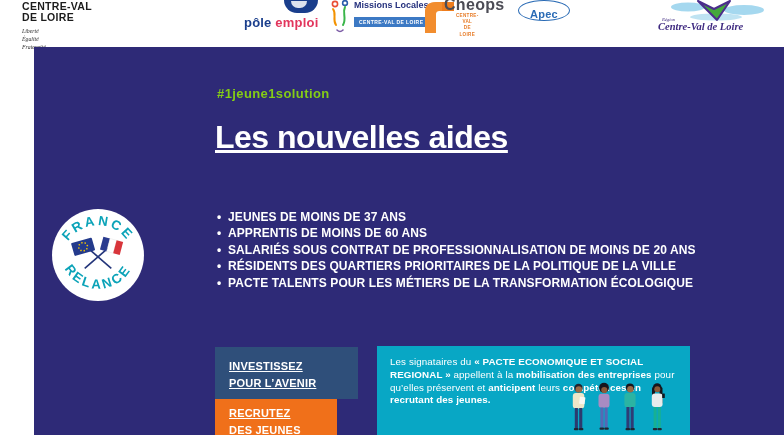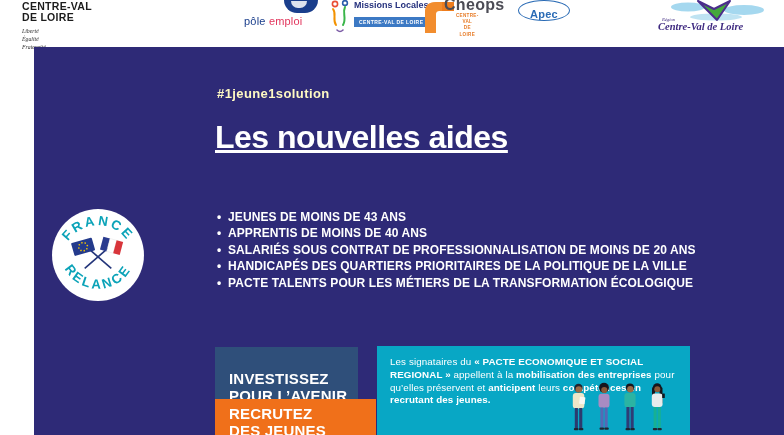--- a/index.html
+++ b/index.html
@@ -13,21 +13,21 @@
   .header { position:absolute; left:0; top:0; width:640px; height:47px; background:#fff; }
   .logo { position:absolute; }
 
   .logo-prefecture { left:22px; top:1px; }
   .pref-name { font-weight:bold; color:#1c1c1c; font-size:10.5px; line-height:1.08; letter-spacing:.3px; }
   .pref-motto { margin-top:3px; font-family:"Liberation Serif", serif; font-style:italic; font-size:5.8px; color:#2b2b2b; line-height:1.45; }
 
   .logo-pole { left:244px; top:0; width:80px; }
   .pe-disc { position:absolute; left:40px; top:0; width:34px; height:13px; background:#1a3e8c; border-radius:0 0 17px 17px; }
   .pe-disc:after { content:""; position:absolute; left:7px; top:1px; width:16px; height:7px; background:#fff; border-radius:0 0 9px 9px; opacity:.85; }
-  .pe-text { position:absolute; left:0; top:15px; font-size:11px; font-weight:normal; letter-spacing:.2px; white-space:nowrap; }
+  .pe-text { position:absolute; left:0; top:15px; font-size:13px; font-weight:bold; letter-spacing:.2px; white-space:nowrap; }
   .pe-blue { color:#1a3e8c; } .pe-red { color:#e2355c; }
 
   .logo-ml { left:328px; top:0; }
   .ml-icon { position:absolute; left:0; top:0; }
   .ml-right { position:absolute; left:26px; top:0; }
   .ml-name { color:#26327e; font-weight:bold; font-size:9px; white-space:nowrap; }
   .ml-banner { margin-top:2px; display:inline-block; background:#3c79c4; color:#fff; font-size:5px; font-weight:bold; letter-spacing:.4px; padding:2px 5px; white-space:nowrap; }
 
   .logo-cheops { left:424px; top:0; }
   .ch-name { position:absolute; left:20px; top:-4px; font-size:16px; font-weight:bold; color:#4c4c55; letter-spacing:.3px; }
@@ -36,33 +36,33 @@
   .logo-apec { left:518px; top:0; width:52px; height:21px; border:1.6px solid #2a6bb5; border-radius:50%; display:flex; align-items:flex-end; justify-content:center; }
   .apec-name { color:#2a6bb5; font-weight:bold; font-size:11px; letter-spacing:.3px; padding-top:2px; }
 
   .logo-region { left:656px; top:0; width:122px; }
   .rg-text { position:absolute; left:2px; top:21px; font-family:"Liberation Serif", serif; font-style:italic; font-weight:bold; font-size:10.5px; color:#3f2a80; white-space:nowrap; }
   .rg-prefix { position:absolute; left:6px; top:17px; font-family:"Liberation Serif", serif; font-style:italic; font-size:4.6px; color:#3f2a80; }
 
   
   .poster { position:absolute; left:34px; top:47px; width:750px; height:388px; background:#2e2a77; }
 
-  .hashtag { position:absolute; left:183px; top:39px; color:#fef9c3; font-weight:bold; font-size:13px; letter-spacing:.4px; }
+  .hashtag { position:absolute; left:183px; top:39px; color:#84cc16; font-weight:bold; font-size:13px; letter-spacing:.4px; }
 
   .title { position:absolute; left:181px; top:72px; color:#fff; font-weight:bold; font-size:32px; line-height:36px; letter-spacing:-.5px;text-decoration:underline; }
 
   .bullets { position:absolute; left:183px; top:162px; list-style:none; }
   .bullets li { position:relative; padding-left:11px; color:#fff; font-weight:bold; font-size:12px; line-height:16.4px; letter-spacing:.1px; white-space:nowrap; }
   .bullets li:before { content:"•"; position:absolute; left:0; top:0; }
 
   .badge { position:absolute; left:17px; top:161px; width:94px; height:94px; }
 
   .invest-box { position:absolute; left:181px; top:300px; width:143px; height:52px; background:#2f4f7a; }
-  .recruit-box { position:absolute; left:181px; top:352px; width:161px; height:36px; background:#f0701a; }
-  .box-label { padding:23px 0 0 14px; color:#fff; font-weight:bold; font-size:15px; line-height:17px; letter-spacing:.2px; }
+  .recruit-box { position:absolute; left:181px; top:352px; width:122px; height:36px; background:#f0701a; }
+  .box-label { padding:11px 0 0 14px; color:#fff; font-weight:bold; font-size:11px; line-height:17px; letter-spacing:.2px;text-decoration:underline; }
   .recruit-box .box-label { padding-top:6px; }
 
   .pact-box { position:absolute; left:343px; top:299px; width:313px; height:89px; background:#08a7c5; }
   .pact-text { padding:10px 12px 0 13px; color:#fff; font-size:9.8px; line-height:12.8px; letter-spacing:.1px; }
   .people { position:absolute; left:190px; bottom:3px; width:102px; height:50px; }
 </style>
 </head>
 <body>
 
 <div class="screen">
@@ -130,24 +130,24 @@
 
   <div class="poster">
 
     <div class="hashtag">#1jeune1solution</div>
 
     <div class="title">
       <div>Les nouvelles aides</div>
     </div>
 
     <ul class="bullets">
-      <li>JEUNES DE MOINS DE 43 ANS</li>
-      <li>APPRENTIS DE MOINS DE 40 ANS</li>
+      <li>JEUNES DE MOINS DE 37 ANS</li>
+      <li>APPRENTIS DE MOINS DE 60 ANS</li>
       <li>SALARIÉS SOUS CONTRAT DE PROFESSIONNALISATION DE MOINS DE 20 ANS</li>
-      <li>HANDICAPÉS DES QUARTIERS PRIORITAIRES DE LA POLITIQUE DE LA VILLE</li>
+      <li>RÉSIDENTS DES QUARTIERS PRIORITAIRES DE LA POLITIQUE DE LA VILLE</li>
       <li>PACTE TALENTS POUR LES MÉTIERS DE LA TRANSFORMATION ÉCOLOGIQUE</li>
     </ul>
 
     <svg class="badge" viewBox="0 0 92 92">
       <defs>
         <path id="arcTop" d="M 11,52 A 35,35 0 0 1 81,52" fill="none"></path>
         <path id="arcBot" d="M 9,42 A 37,37 0 0 0 83,42" fill="none"></path>
       </defs>
       <circle cx="46" cy="46" r="45" fill="#ffffff"></circle>
       <text font-size="13" font-weight="bold" letter-spacing="2.5" fill="#0ba3b8" font-family="Liberation Sans, sans-serif">

